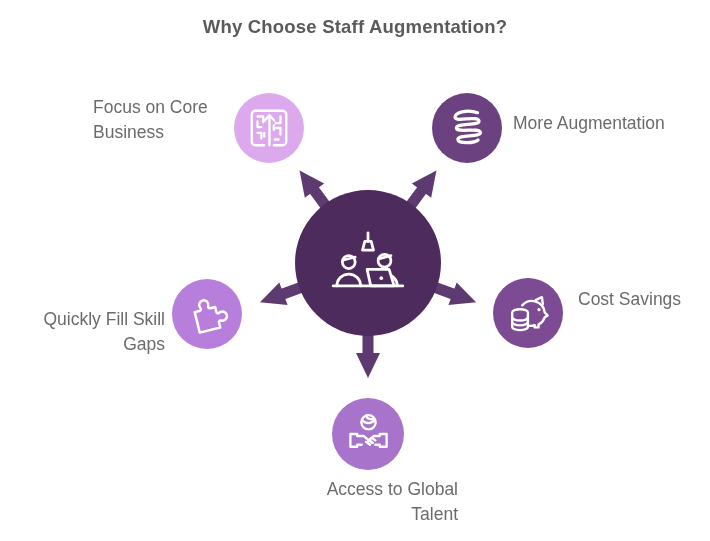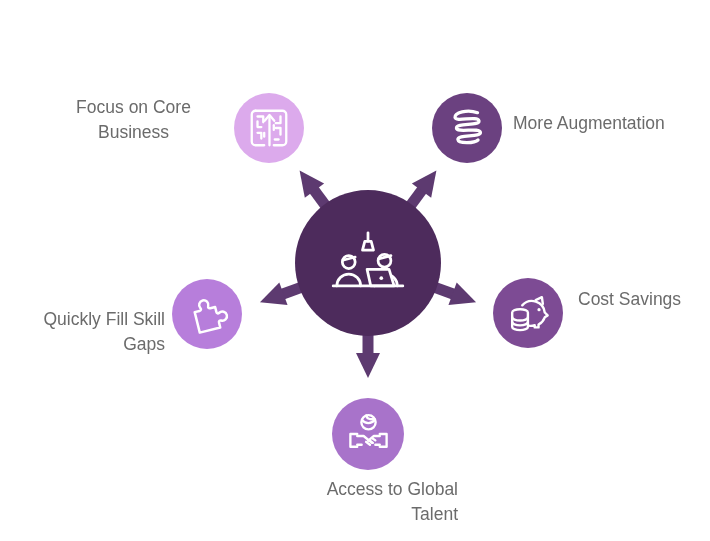--- a/index.html
+++ b/index.html
@@ -23,34 +23,35 @@
   .c-center { left:295px; top:190px; width:146px; height:146px; background:var(--center_circle); }
   .c-focus  { left:234px; top:93px;  width:70px;  height:70px;  background:var(--node_focus); }
   .c-flex   { left:432px; top:93px;  width:70px;  height:70px;  background:var(--node_flex); }
   .c-gaps   { left:172px; top:279px; width:70px;  height:70px;  background:var(--node_puzzle); }
   .c-cost   { left:493px; top:278px; width:70px;  height:70px;  background:var(--node_piggy); }
   .c-talent { left:332px; top:398px; width:72px;  height:72px;  background:var(--node_talent); }
   .label {
     position:absolute; z-index:2; font-size:17.5px; line-height:25px;
     color:var(--label_text); font-weight:400;
   }
-  .l-focus  { right:504px; top:95px;  width:145px; text-align:center; }
+  .l-focus  { right:472px; top:95px;  width:145px; text-align:left; }
   .l-flex   { left:513px;  top:111px; }
   .l-gaps   { right:545px; top:299px; width:152px; text-align:right;margin-top:8px; }
   .l-cost   { left:578px;  top:287px; }
   .l-talent { left:278px;  top:477px; width:180px; text-align:right; }
   .ic { fill:none; stroke:#fff; stroke-linecap:round; stroke-linejoin:round; }
   .fill-center { fill:var(--center_circle); }
   .fill-piggy  { fill:var(--node_piggy); }
 </style>
 </head>
 <body>
 
 <div class="canvas">
 
+  <div class="title">Why Choose Staff Augmentation?</div>
 
   <svg class="arrow-layer" width="710" height="541" viewBox="0 0 710 541">
     <g transform="translate(368 263) rotate(-126.5)">
       <line class="arrow-shaft" x1="58" y1="0" x2="92" y2="0"></line>
       <polygon class="arrow-head" points="90,-12 115,0 90,12"></polygon>
     </g>
     <g transform="translate(368 263) rotate(-53.5)">
       <line class="arrow-shaft" x1="58" y1="0" x2="92" y2="0"></line>
       <polygon class="arrow-head" points="90,-12 115,0 90,12"></polygon>
     </g>

